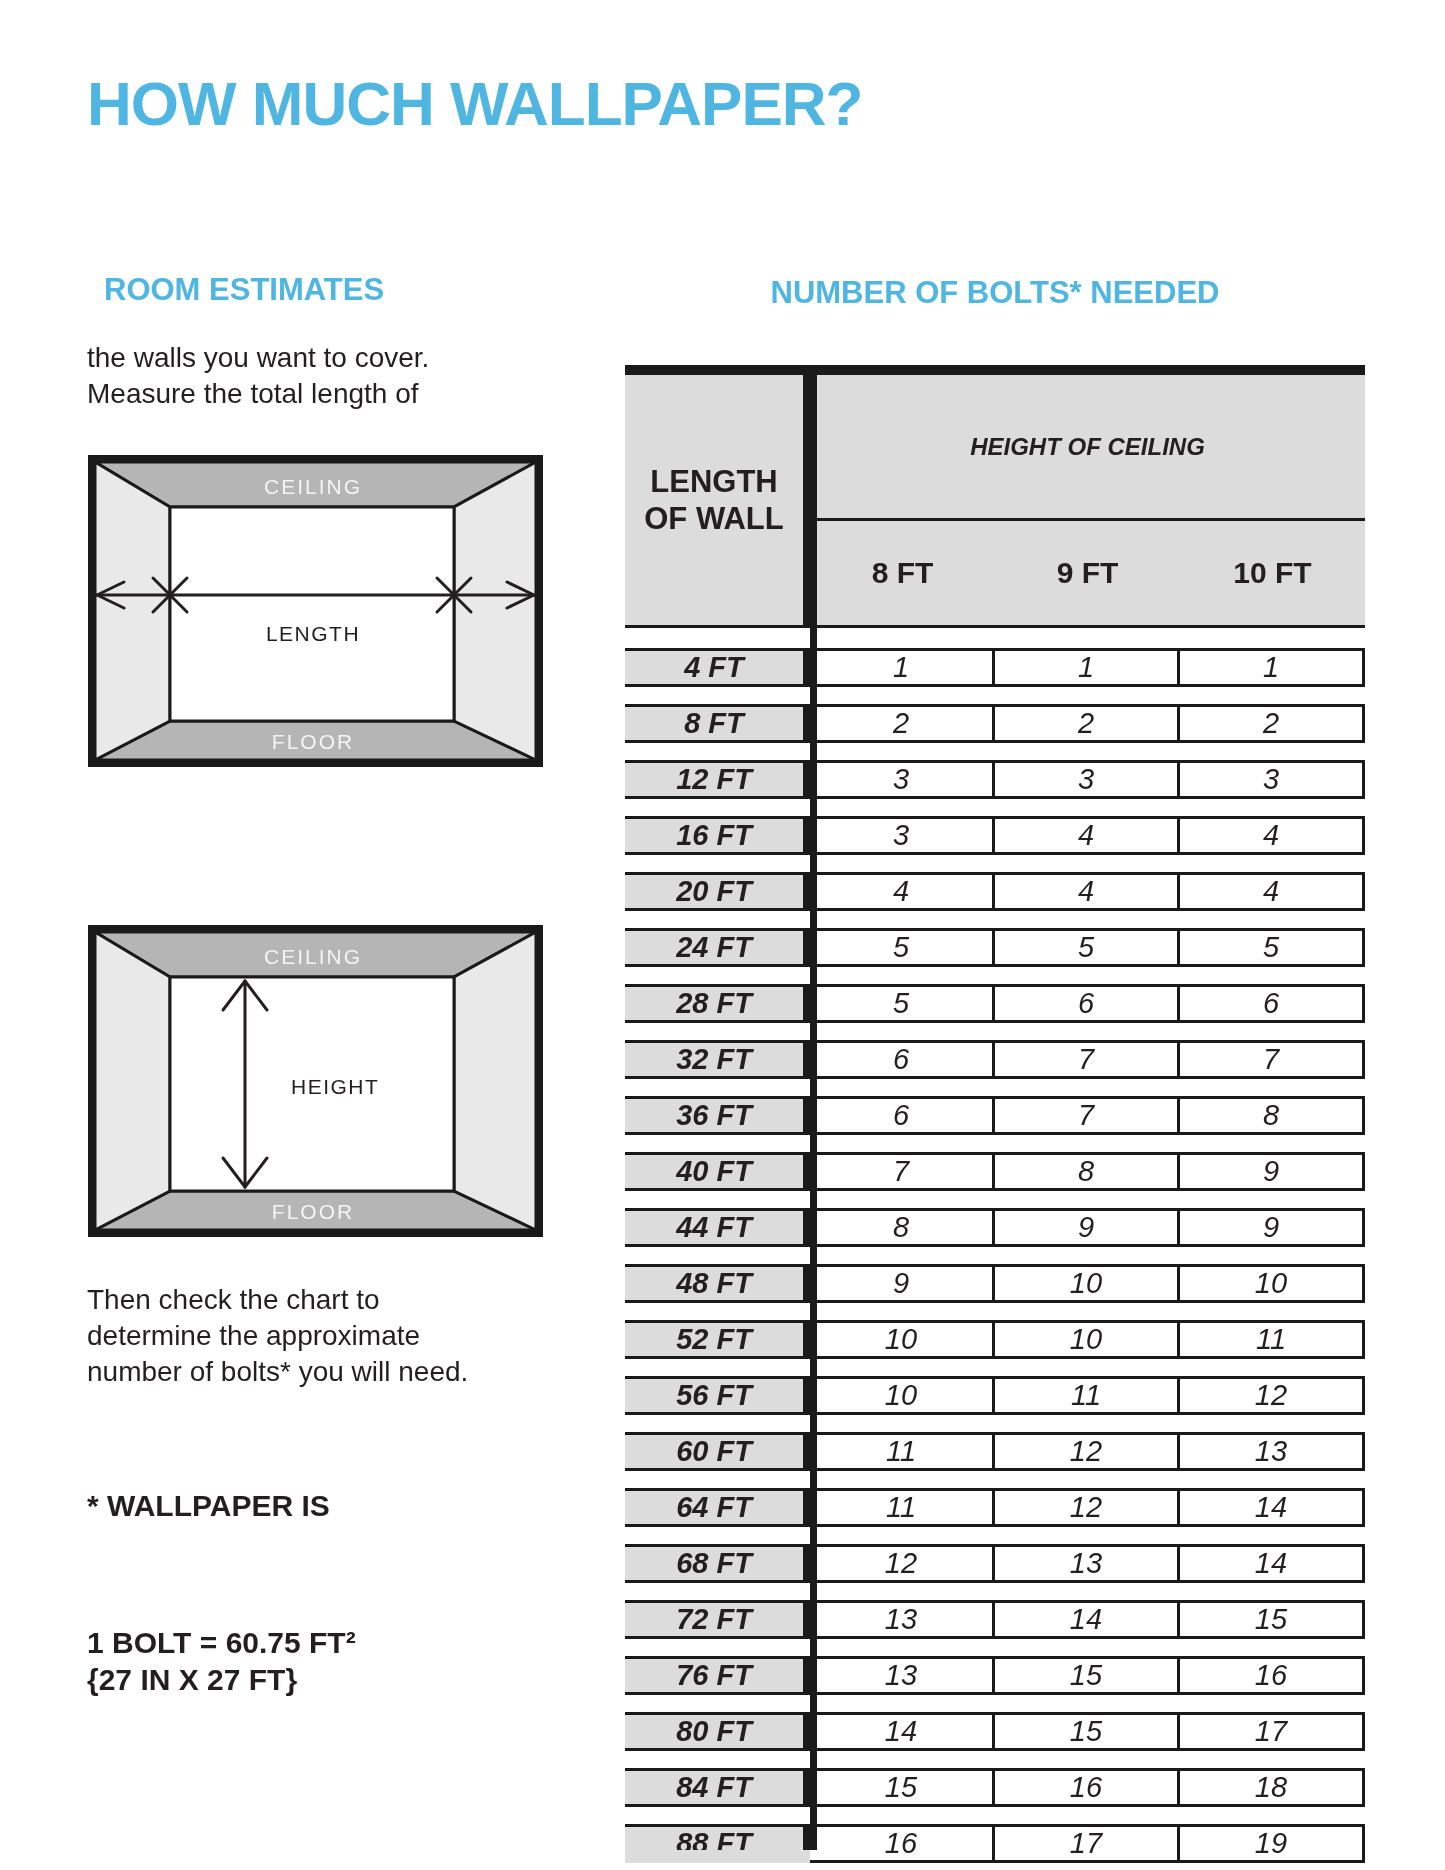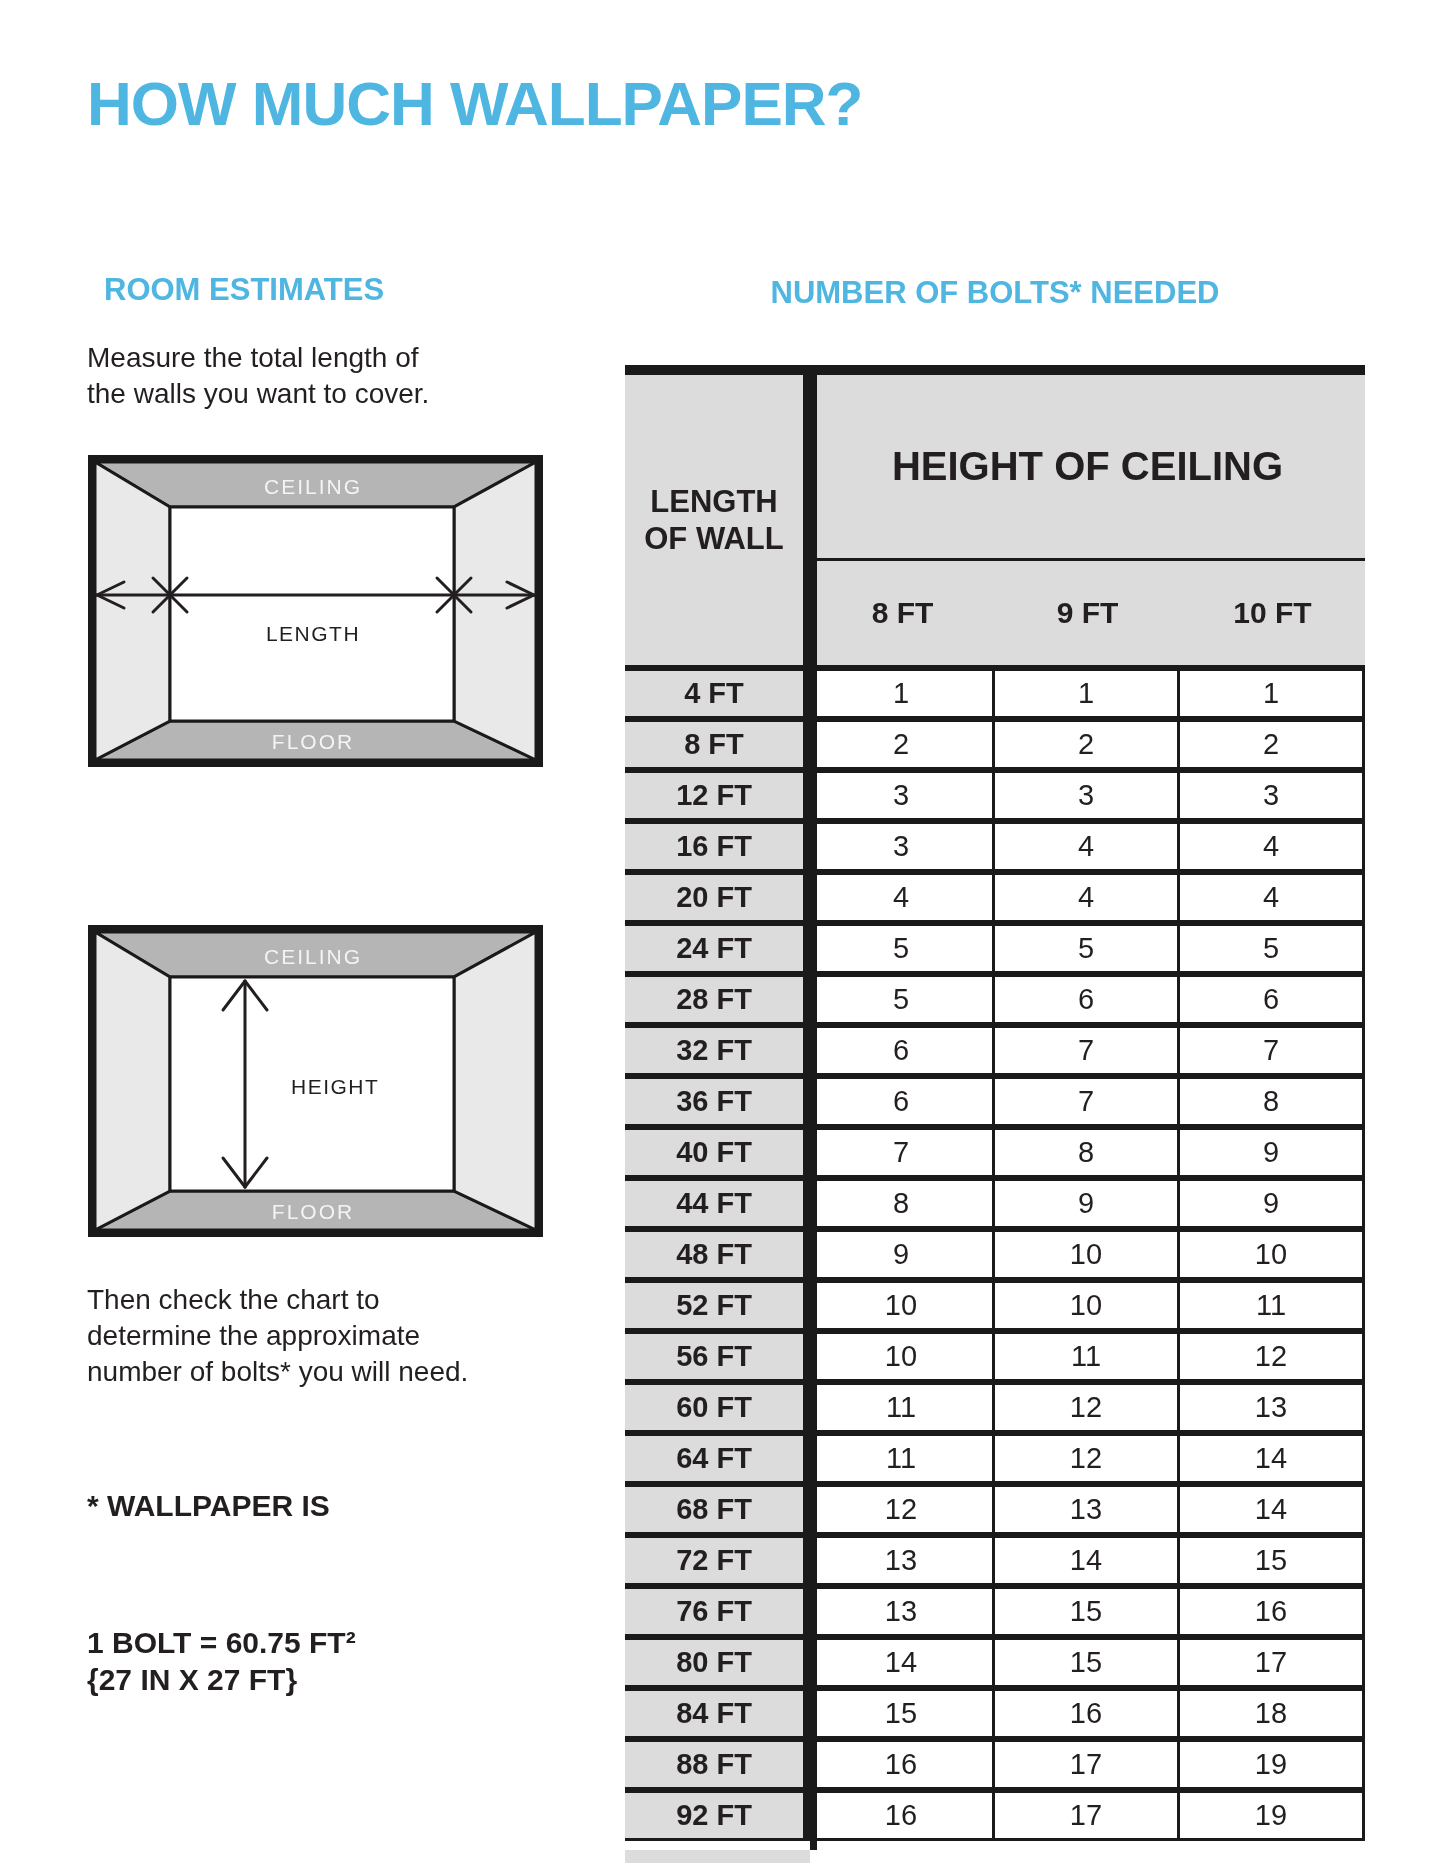--- a/index.html
+++ b/index.html
@@ -36,26 +36,26 @@
   .bolt-info{position:absolute;left:87px;top:1588px;font-size:30px;font-weight:bold;line-height:37px;margin-top:36px;}
 
   .table-heading{position:absolute;left:625px;top:275px;width:740px;text-align:center;}
 
   .tbl{position:absolute;left:625px;top:365px;width:740px;}
   .topbar{height:10px;background:var(--line);width:740px;}
   .thead{display:grid;grid-template-columns:185px 555px;border-bottom:3px solid var(--line);}
   .label-head{background:var(--tbl-gray);border-right:7px solid var(--line);
     display:flex;flex-direction:column;align-items:center;justify-content:center;
     font-size:31px;font-weight:bold;line-height:37px;}
-  .hoc{height:186px;background:var(--tbl-gray);border-bottom:3px solid var(--line);
-    display:flex;align-items:center;justify-content:center;font-size:40px;font-weight:bold;}
+  .hoc{height:146px;background:var(--tbl-gray);border-bottom:3px solid var(--line);
+    display:flex;align-items:center;justify-content:center;font-size:24px;font-weight:bold;font-style:italic;}
   .subhead{height:104px;background:var(--tbl-gray);display:grid;grid-template-columns:185px 185px 185px;}
   .subhead div{display:flex;align-items:center;justify-content:center;font-size:30px;font-weight:bold;}
 
-  .trow{display:grid;grid-template-columns:185px 185px 185px 185px;height:51px;margin-top:0;}
+  .trow{display:grid;grid-template-columns:185px 185px 185px 185px;height:36px;margin-top:20px;font-style:italic;}
   .tlabel{background:var(--tbl-gray);border-top:3px solid var(--line);border-bottom:3px solid var(--line);
     border-right:7px solid var(--line);display:flex;align-items:center;justify-content:center;
     font-size:29px;font-weight:bold;}
   .tcell{background:#fff;border:3px solid var(--line);border-left:none;
     display:flex;align-items:center;justify-content:center;font-size:29px;}
   .vdivider{position:absolute;left:185px;top:0;width:7px;height:1485px;background:var(--line);}
   .label-footer{position:absolute;left:0;top:1485px;width:185px;height:13px;background:var(--tbl-gray);}
 
   svg text{font-family:"Liberation Sans", sans-serif;}
   .room-label{fill:#F4F4F4;font-size:21px;letter-spacing:2px;}
@@ -66,22 +66,22 @@
 </head>
 <body>
 
 <div class="page">
 
   <h1 class="page-title">HOW MUCH WALLPAPER?</h1>
 
   <h2 class="blue-h left-heading">ROOM ESTIMATES</h2>
 
   <p class="body-text para1">
+    <span class="ln">the walls you want to cover.</span>
     <span class="ln">Measure the total length of</span>
-    <span class="ln">the walls you want to cover.</span>
   </p>
 
   <svg class="diagram d1" viewBox="0 0 455 312">
     <rect x="4" y="4" width="447" height="304" fill="#fff" stroke="#1A1A1A" stroke-width="8"></rect>
     <polygon class="room-stroke" points="7,7 448,7 366,52 82,52" fill="#B5B5B5"></polygon>
     <polygon class="room-stroke" points="7,305 448,305 366,266 82,266" fill="#B5B5B5"></polygon>
     <polygon class="room-stroke" points="7,7 82,52 82,266 7,305" fill="#E9E9E9"></polygon>
     <polygon class="room-stroke" points="448,7 366,52 366,266 448,305" fill="#E9E9E9"></polygon>
     <rect x="82" y="52" width="284" height="214" fill="#fff" stroke="#1A1A1A" stroke-width="3"></rect>
     <text x="225" y="39" text-anchor="middle" class="room-label">CEILING</text>

